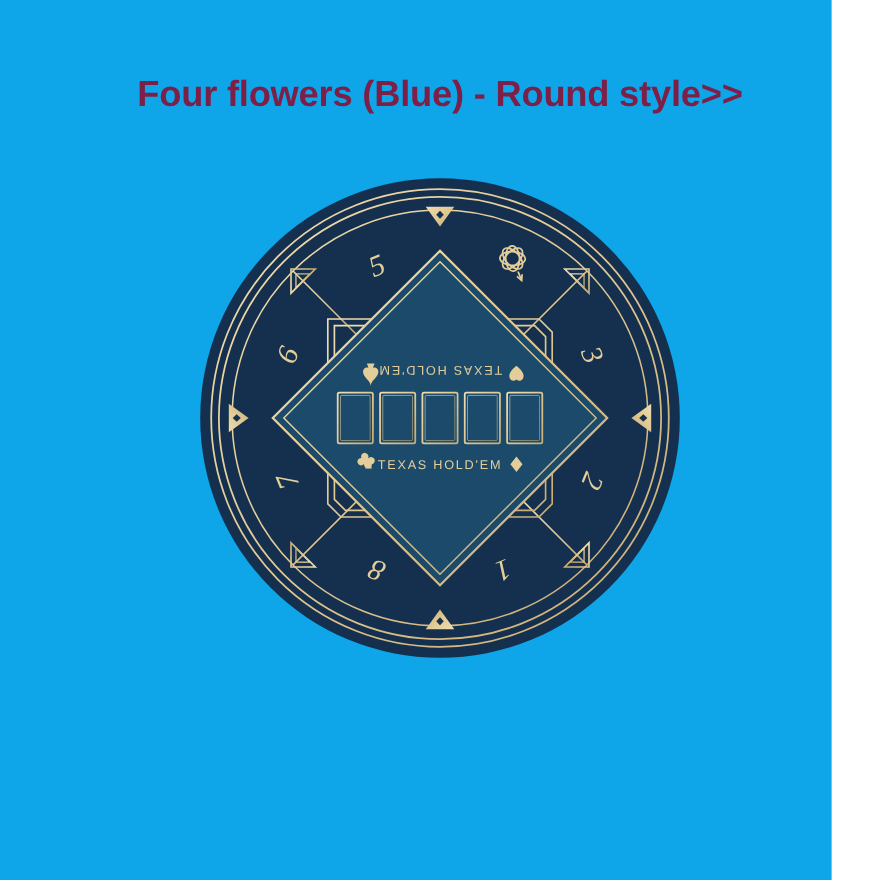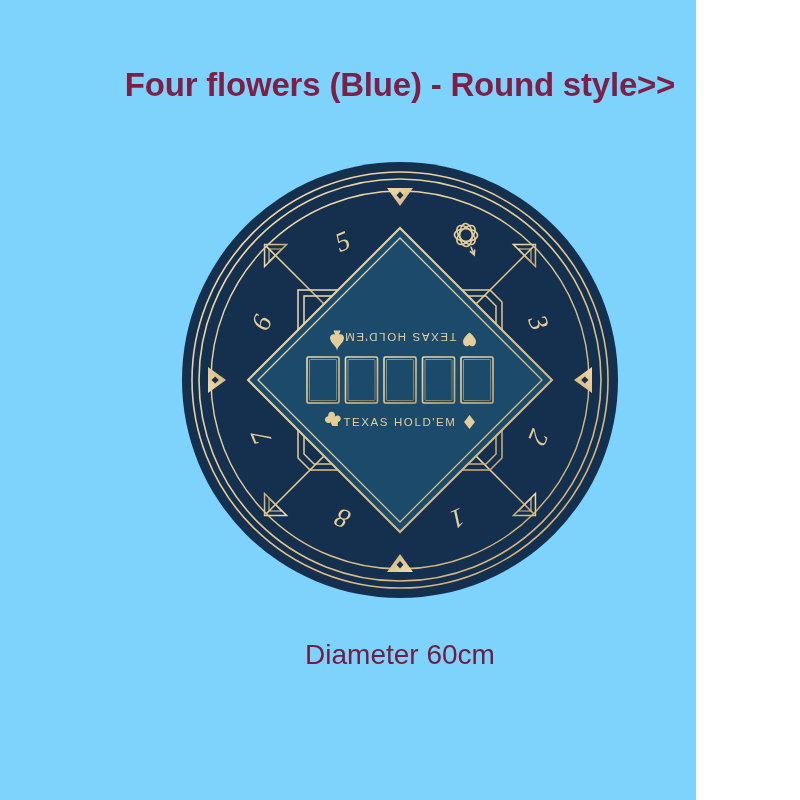--- a/index.html
+++ b/index.html
@@ -10,23 +10,23 @@
   }
   body {
     width: 800px;
     height: 800px;
     font-family: "Liberation Sans", sans-serif;
     overflow: hidden;
     position: relative;
   }
   #page {
     position: relative;
-    width: 696px;
+    width: 756px;
     height: 800px;
-    background: #7dd3fc;
+    background: #0ea5e9;
     display: flex;
     flex-direction: column;
     align-items: center;
   }
   .title {
     margin: 0;
     padding: 0;
     position: absolute;
     top: 66px;
     left: 0;
@@ -198,15 +198,14 @@
           <ellipse cx="0" cy="0" rx="11" ry="6" transform="rotate(70)"></ellipse>
           <ellipse cx="0" cy="0" rx="11" ry="6" transform="rotate(115)"></ellipse>
           <ellipse cx="0" cy="0" rx="11" ry="6" transform="rotate(155)"></ellipse>
           <path d="M -9 9 L -14 14"></path>
           <path d="M -13 10 L -14.5 14.5 L -10 13"></path>
         </g>
       </g>
     </svg>
   </div>
 
-  <div class="caption">Diameter 60cm</div>
 
 </div>
 
 </body></html>

